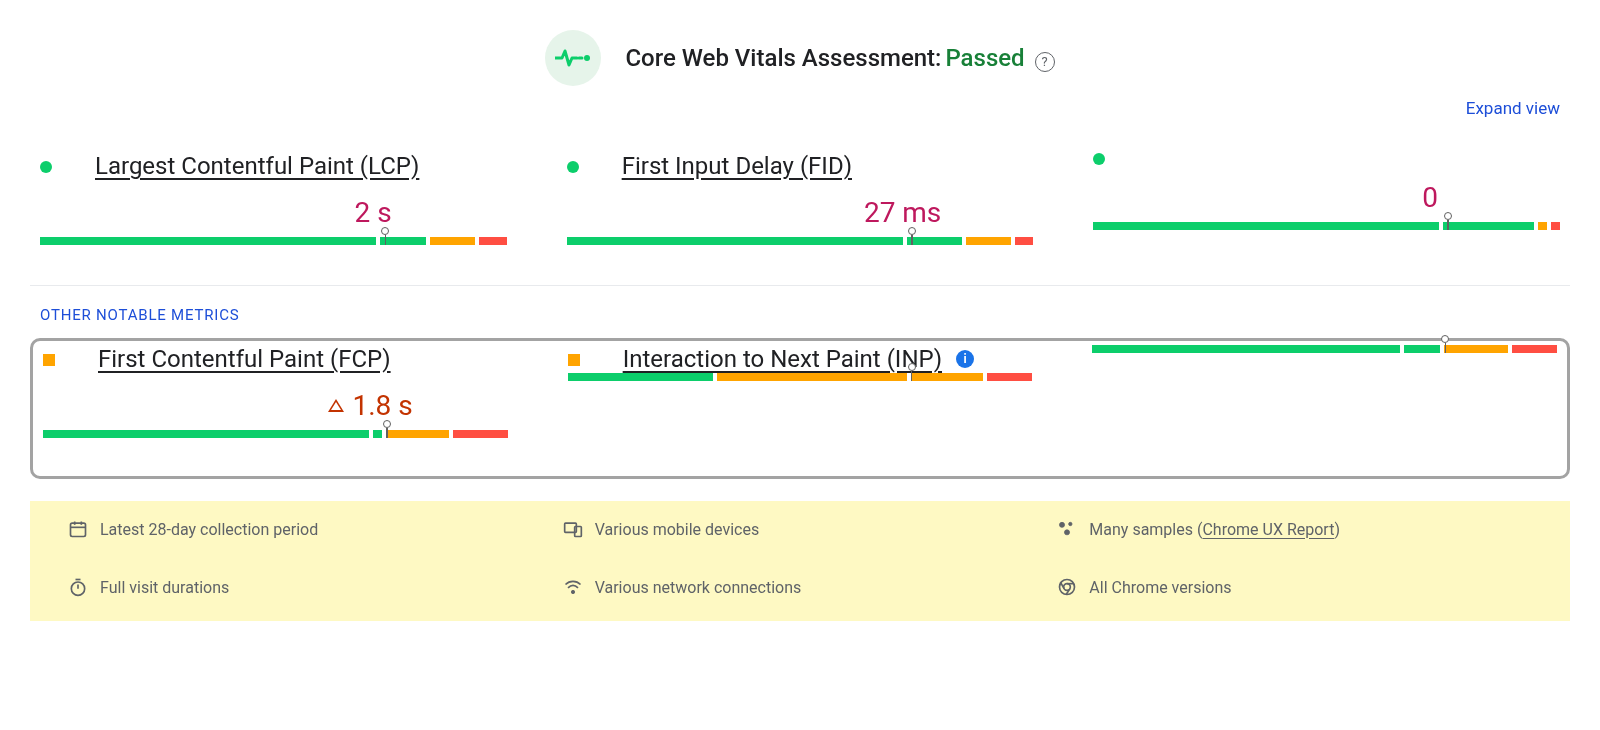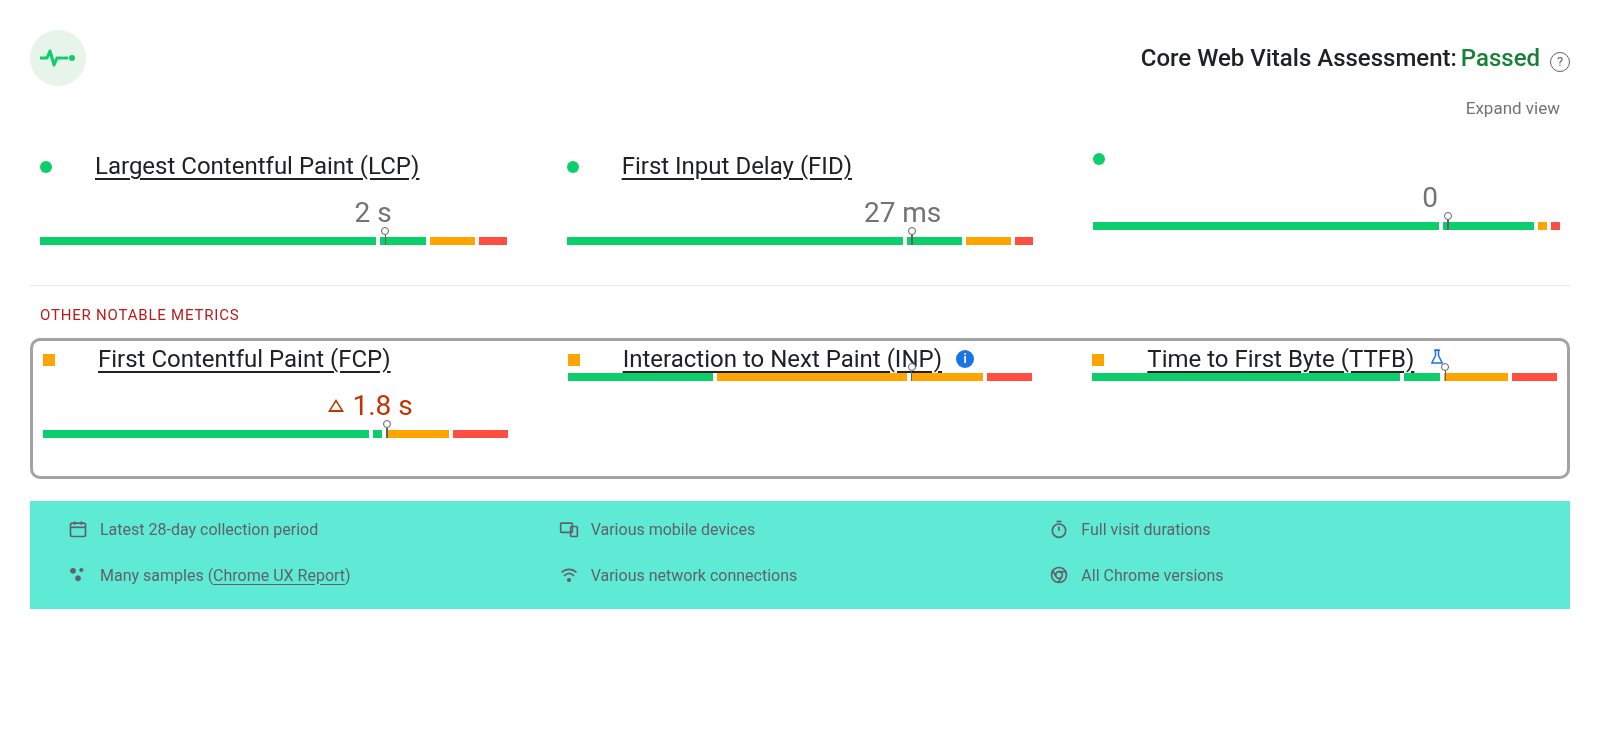--- a/index.html
+++ b/index.html
@@ -8,21 +8,21 @@
     padding: 0;
     font-family: Roboto, Arial, sans-serif;
     background: #fff;
     color: #202124;
     width: 1600px;
   }
   .container { padding: 20px 30px; }
   .header {
     display: flex;
     align-items: center;
-    justify-content: space-between;
+    justify-content: center;
     gap: 24px;
     margin-bottom: 10px;
     padding-top: 10px;
   }
   .vitals-icon {
     width: 56px; height: 56px;
     border-radius: 50%;
     background: #e6f4ea;
     display: flex; align-items: center; justify-content: center;
   }
@@ -31,21 +31,21 @@
   .help-icon {
     display: inline-flex; align-items: center; justify-content: center;
     width: 20px; height: 20px;
     border: 1.5px solid #5f6368;
     border-radius: 50%;
     font-size: 13px; color: #5f6368;
     margin-left: 6px;
     vertical-align: middle;
   }
   .expand-row { text-align: right; padding: 2px 10px 18px 10px; }
-  .expand-link { color: #737373; font-size: 17px; cursor: pointer; }
+  .expand-link { color: #1d4ed8; font-size: 17px; cursor: pointer; }
   .metrics-row {
     display: grid;
     grid-template-columns: repeat(3, 1fr);
     gap: 60px;
     padding: 16px 10px 30px 10px;
   }
   .metric { }
   .metric-title-row { display: flex; align-items: center; gap: 10px; }
   .status-dot { width: 12px; height: 12px; border-radius: 50%; flex-shrink: 0; margin-top:1px; }
   .status-square { width: 12px; height: 12px; flex-shrink: 0; margin-top:2px; }
@@ -68,21 +68,21 @@
     margin-left: 4px;
   }
   .flask-icon { color: #1a73e8; margin-left: 4px; }
   .metric-value-row {
     display: flex; align-items: center; justify-content: flex-end;
     gap: 8px;
     margin-top: 16px; margin-bottom: 8px;
     padding-right: 115px;
   }
   .metric-value { font-size: 28px; font-weight: 400; }
-  .val-green { color: #737373; text-align: right; }
+  .val-green { color: #be185d; text-align: right; }
   .val-orange { color: #c33300; }
   .warn-tri {
     width: 0; height: 0;
     border-left: 8px solid transparent;
     border-right: 8px solid transparent;
     border-bottom: 13px solid #c33300;
     position: relative;
   }
   .warn-tri::after {
     content: "";
@@ -106,37 +106,37 @@
     display: flex; flex-direction: column; align-items: center;
     transform: translateX(-50%);
   }
   .marker .circ {
     width: 8px; height: 8px; border: 1.5px solid #616161; border-radius: 50%;
     background: #fff;
   }
   .marker .line { width: 1.5px; height: 10px; background: #616161; }
   .divider { border-top: 1px solid #e8eaed; margin: 0 0 20px 0; }
   .section-label {
-    font-size: 15px; color: #b91c1c; letter-spacing: 0.8px;
+    font-size: 15px; color: #1d4ed8; letter-spacing: 0.8px;
     margin: 0 10px 14px 10px;
   }
   .highlight-box {
     border: 3px solid #a3a3a3;
     border-radius: 10px;
     padding: 4px 10px 28px 10px;
     margin-bottom: 22px;
     text-align: right;
   }
   .highlight-box .metrics-row { padding: 0; gap: 60px; }
   .info-panel {
-    background: #5eead4;
+    background: #fef9c3;
     padding: 18px 38px 6px 38px;
     display: grid;
     grid-template-columns: repeat(3, 1fr);
-    gap: 8px;
+    gap: 20px;
   }
   .info-item { display: flex; align-items: center; gap: 12px; color: #5f6368; font-size: 16px; margin-bottom: 18px; }
   .info-item svg, .info-item .icn { width: 20px; height: 20px; flex-shrink:0; fill:#5f6368; stroke:#5f6368; }
   .u { text-decoration: underline; text-underline-offset: 3px; cursor: pointer; }
 </style>
 </head>
 <body>
 
 <div class="container">
 
@@ -265,28 +265,20 @@
               <div class="seg orange" style="width: 16%;"></div>
               <div class="seg red" style="width: 10%;"></div>
             </div>
             <div class="marker" style="left: 74%;">
               <div class="circ"></div>
               <div class="line"></div>
             </div>
           </div>
         </div>
         <div class="metric">
-          <div class="metric-title-row">
-            <span class="status-square sq-orange"></span>
-            <span class="metric-name">Time to First Byte (TTFB)</span>
-            <span class="flask-icon"><svg width="18" height="18" viewBox="0 0 24 24">
-                <path d="M10 3 L10 10 L5 20 L19 20 L14 10 L14 3 Z" fill="none" stroke="#1a73e8" stroke-width="2" stroke-linejoin="round"></path>
-                <line x1="8" y1="3" x2="16" y2="3" stroke="#1a73e8" stroke-width="2"></line>
-              </svg></span>
-          </div>
           <div class="bar-wrap">
             <div class="bar">
               <div class="seg green" style="width: 68%;"></div>
               <div class="seg green" style="width: 8%;"></div>
               <div class="seg orange" style="width: 14%;"></div>
               <div class="seg red" style="width: 10%;"></div>
             </div>
             <div class="marker" style="left: 76%;">
               <div class="circ"></div>
               <div class="line"></div>
@@ -308,35 +300,35 @@
     </div>
     <div class="info-item">
       <svg class="icn" viewBox="0 0 24 24">
           <rect x="2" y="5" width="14" height="11" rx="1" fill="none" stroke-width="2"></rect>
           <rect x="14" y="9" width="8" height="12" rx="1" fill="none" stroke-width="2"></rect>
         </svg>
       <span>Various mobile devices</span>
     </div>
     <div class="info-item">
       <svg class="icn" viewBox="0 0 24 24">
+          <circle cx="6" cy="7" r="3"></circle>
+          <circle cx="16" cy="6" r="2"></circle>
+          <circle cx="12" cy="16" r="3"></circle>
+        </svg>
+      <span>
+        <span>Many samples (</span><span class="u">Chrome UX Report</span><span>)</span>
+      </span>
+    </div>
+    <div class="info-item">
+      <svg class="icn" viewBox="0 0 24 24">
           <circle cx="12" cy="14" r="8" fill="none" stroke-width="2"></circle>
           <line x1="12" y1="14" x2="12" y2="9" stroke-width="2"></line>
           <line x1="9" y1="3" x2="15" y2="3" stroke-width="2"></line>
         </svg>
       <span>Full visit durations</span>
-    </div>
-    <div class="info-item">
-      <svg class="icn" viewBox="0 0 24 24">
-          <circle cx="6" cy="7" r="3"></circle>
-          <circle cx="16" cy="6" r="2"></circle>
-          <circle cx="12" cy="16" r="3"></circle>
-        </svg>
-      <span>
-        <span>Many samples (</span><span class="u">Chrome UX Report</span><span>)</span>
-      </span>
     </div>
     <div class="info-item">
       <svg class="icn" viewBox="0 0 24 24">
           <path d="M3 9 C8 4 16 4 21 9" fill="none" stroke-width="2"></path>
           <path d="M6 13 C10 9 14 9 18 13" fill="none" stroke-width="2"></path>
           <circle cx="12" cy="18" r="2"></circle>
         </svg>
       <span>Various network connections</span>
     </div>
     <div class="info-item">

